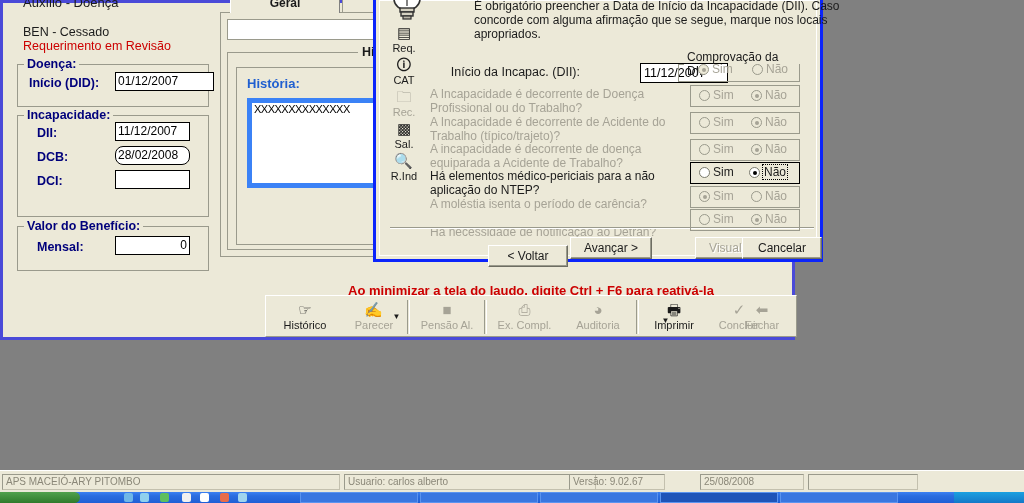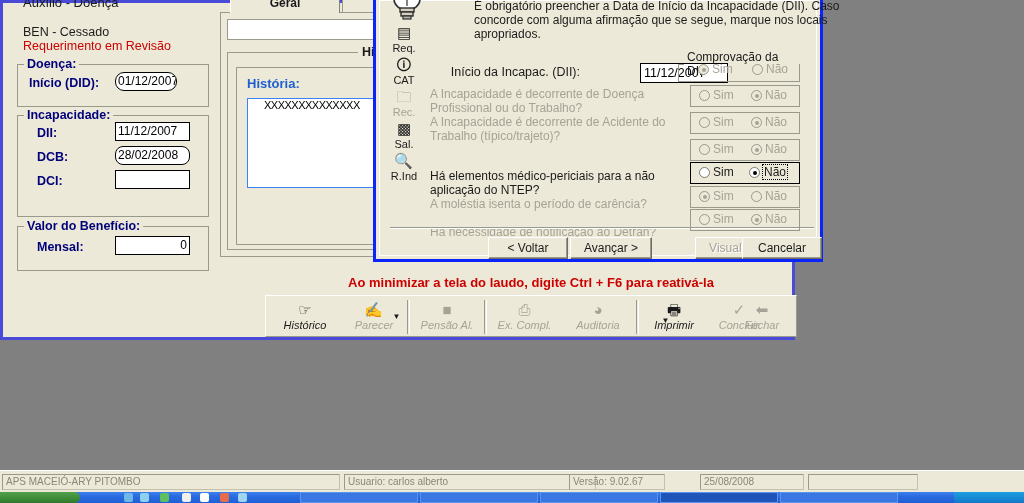--- a/index.html
+++ b/index.html
@@ -105,51 +105,51 @@
   .hist-inner{
     position:absolute;left:8px;top:8px;width:300px;height:178px;
     background:#ece9d8;border:1px solid #9a9a8c;box-sizing:border-box;
   }
   .hist-label{
     position:absolute;left:10px;top:8px;
     font-size:13px;font-weight:bold;color:#1f5fd0;
   }
   .hist-text{
     position:absolute;left:10px;top:30px;width:250px;height:90px;
-    background:#ffffff;border:1px solid #3b82f6;
+    background:#ffffff;border:5px solid #3b82f6;
     box-sizing:border-box;
     font-size:11px;color:#000;overflow:hidden;
-    padding:1px 16px;line-height:11px;
+    padding:1px 2px;line-height:11px;
     letter-spacing:-0.5px;
   }
 
   
   #warn{
-    position:absolute;left:259px;top:272px;width:532px;
+    position:absolute;left:259px;top:280px;width:532px;
     text-align:center;
     font-size:13px;font-weight:bold;color:#cc0000;
   }
   #toolbar{
     position:absolute;left:259px;top:292px;width:532px;height:42px;
     background:#ece9d8;
     border:1px solid #ffffff;
     border-right-color:#9a9a8c;border-bottom-color:#9a9a8c;
     box-sizing:border-box;
   }
   .tbbtn{
     position:absolute;top:2px;height:38px;
     text-align:center;
     font-size:11px;
     color:#1b1b1b;
     box-sizing:border-box;
     padding-top:2px;
   }
   .tbbtn.dis{color:#a6a396;}
   .tbbtn .ico{display:block;height:19px;line-height:19px;font-size:15px;}
-  .tbbtn .lbl{display:block;line-height:12px;font-style:italic;}
+  .tbbtn .lbl{display:block;line-height:12px;}
   .tbsep{
     position:absolute;top:4px;width:1px;height:34px;
     border-left:1px solid #9a9a8c;border-right:1px solid #ffffff;
   }
   .tbarrow{
     position:absolute;top:16px;width:9px;height:9px;
     font-size:8px;line-height:9px;text-align:center;color:#1b1b1b;
   }
 
   
@@ -293,21 +293,21 @@
 
       <div id="left-panel">
         <div class="hdr-benef">Auxílio - Doença</div>
         <div class="hdr-ben">BEN - Cessado</div>
         <div class="hdr-req">Requerimento em Revisão</div>
 
         <fieldset class="grp" style="left:6px;top:62px;width:190px;height:48px;">
           <legend>Doença:</legend>
         </fieldset>
         <div class="fld-label" style="left:18px;top:81px;">Início (DID):</div>
-        <div class="tbox" style="left:104px;top:77px;width:62px;border-radius:9px;">01/12/2007</div>
+        <div class="tbox" style="left:104px;top:77px;width:99px;">01/12/2007</div>
 
         <fieldset class="grp" style="left:6px;top:113px;width:190px;height:107px;">
           <legend>Incapacidade:</legend>
         </fieldset>
         <div class="fld-label" style="left:26px;top:131px;">DII:</div>
         <div class="tbox" style="left:104px;top:127px;width:75px;">11/12/2007</div>
         <div class="fld-label" style="left:26px;top:155px;">DCB:</div>
         <div class="tbox" style="left:104px;top:151px;width:75px;border-radius:8px;">28/02/2008</div>
         <div class="fld-label" style="left:26px;top:179px;">DCI:</div>
         <div class="tbox" style="left:104px;top:175px;width:75px;"></div>
@@ -419,26 +419,27 @@
         </div>
       </div>
 
       <div class="dii-row">
         <div class="dii-label">Início da Incapac. (DII):</div>
         <div class="dii-input">11/12/2007</div>
       </div>
 
       <div class="q-row" style="top:86px;">A Incapacidade é decorrente de Doença Profissional ou do Trabalho?</div>
       <div class="q-row" style="top:114px;">A Incapacidade é decorrente de Acidente do Trabalho (típico/trajeto)?</div>
+      <div class="q-row" style="top:141px;">A incapacidade é decorrente de doença equiparada a Acidente de Trabalho?</div>
       <div class="q-row active" style="top:168px;">Há elementos médico-periciais para a não aplicação do NTEP?</div>
       <div class="q-row" style="top:196px;">A moléstia isenta o período de carência?</div>
       <div class="q-row" style="top:224px;">Há necessidade de notificação ao Detran?</div>
 
       <div id="dlg-divider"></div>
-      <div class="dbtn" style="left:108px;width:80px;">&lt; Voltar</div>
+      <div class="dbtn" style="left:108px;width:80px;margin-top:8px;">&lt; Voltar</div>
       <div class="dbtn" style="left:190px;width:82px;">Avançar &gt;</div>
       <div class="dbtn dis" style="left:278px;width:80px;">Visualizar</div>
       <div class="dbtn" style="left:362px;width:80px;">Cancelar</div>
     </div>
   </div>
 
   <fieldset class="comp-grp">
     <legend>Comprovação da DII:</legend>
   </fieldset>
   <div class="radio-box noborder" style="top:60px;">

